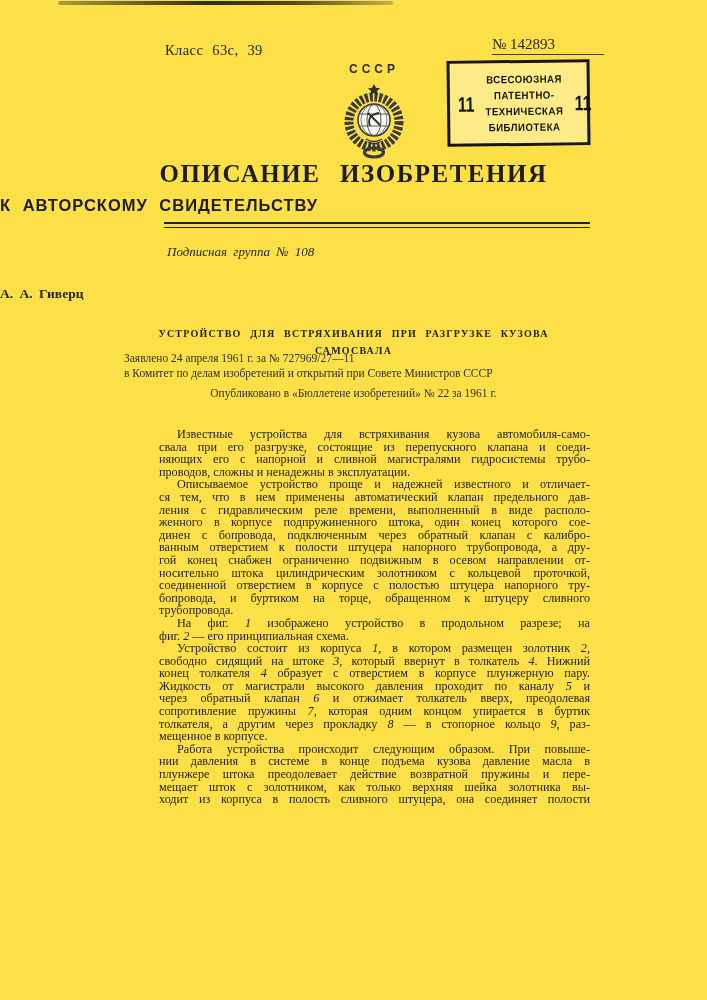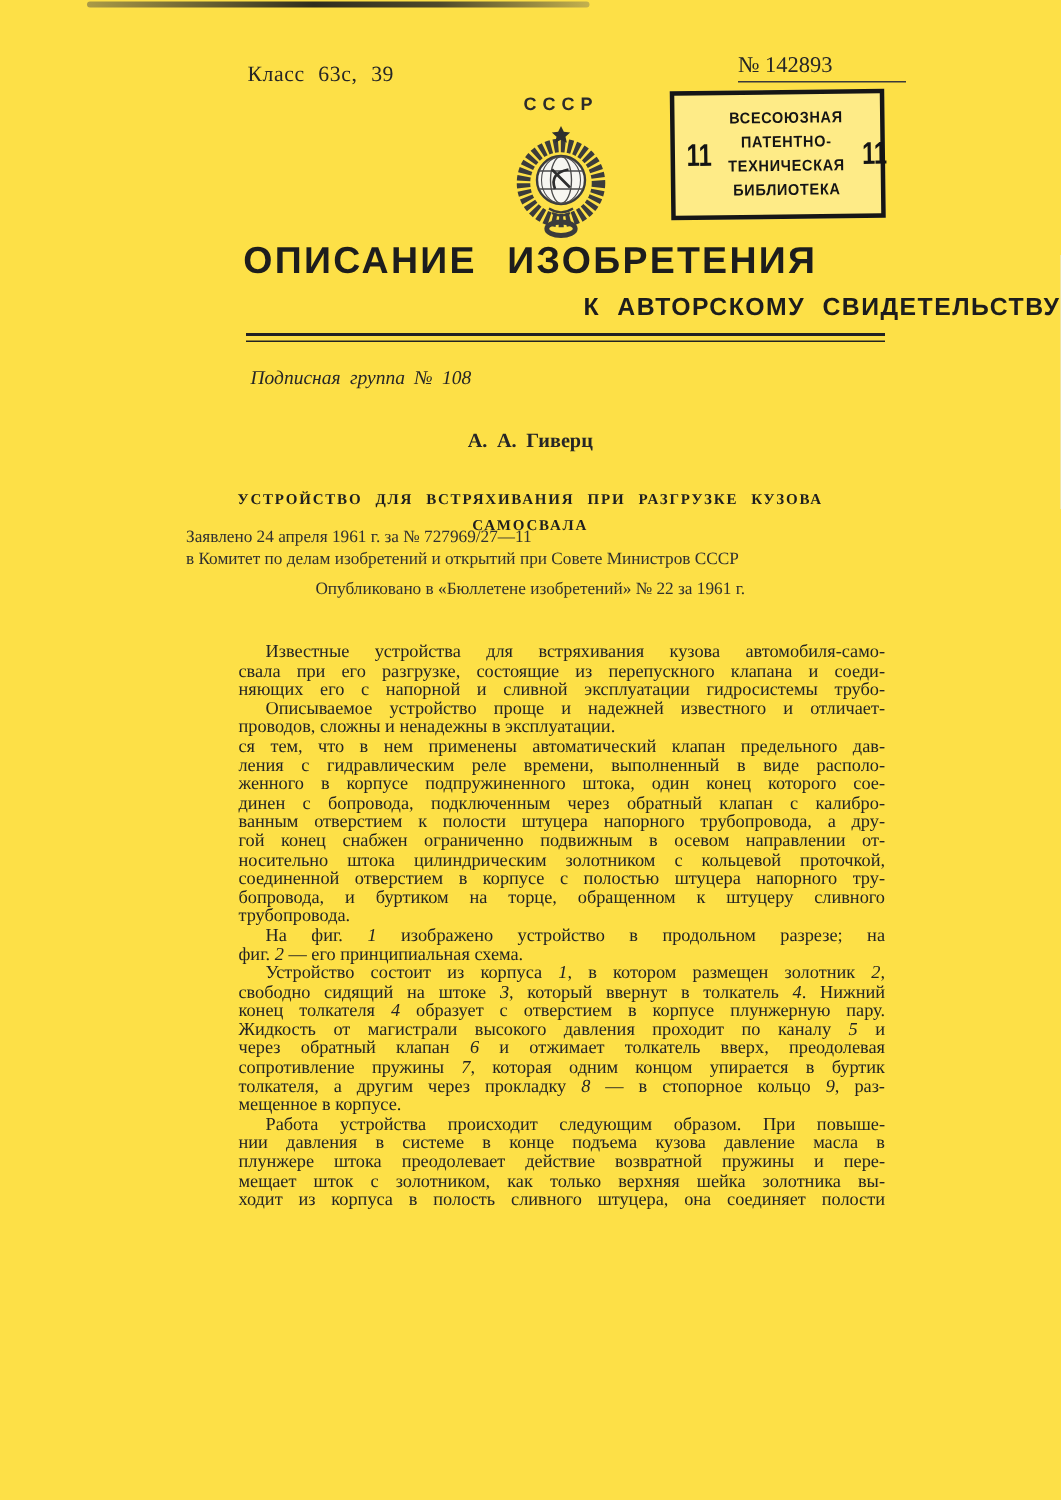--- a/index.html
+++ b/index.html
@@ -49,42 +49,42 @@
   }
   .stamp-center{flex:1;text-align:center;}
   .stamp-line{
     font-family:"Liberation Sans", sans-serif;font-weight:bold;
     font-size:10.5px;line-height:16px;letter-spacing:.5px;
     transform:scaleX(.92);
   }
   .doc-title{
     position:absolute;left:0;top:160px;width:707px;
     text-align:center;
-    font-family:Liberation Sans, sans-serif;font-weight:bold;
+    font-family:Liberation Serif, serif;font-weight:bold;
     font-size:25px;letter-spacing:1.5px;word-spacing:12px;
     color:#1d1d1d;
   }
   .doc-subtitle{
     position:absolute;left:0;top:196px;width:707px;
-    text-align:right;
+    text-align:left;
     font-family:"Liberation Sans", sans-serif;font-weight:bold;
     font-size:16.5px;letter-spacing:1px;word-spacing:6px;
     color:#1d1d1d;
   }
   .double-rule{
     position:absolute;left:164px;top:222px;width:426px;height:3px;
     border-top:2.5px solid #222;border-bottom:1.5px solid #222;
   }
   .subscription{
     position:absolute;left:167px;top:244px;
     font-style:italic;font-size:13px;word-spacing:3px;
   }
   .author{
     position:absolute;left:0;top:286px;width:707px;
-    text-align:center;font-weight:bold;font-size:13.5px;word-spacing:3px;
+    font-weight:bold;font-size:13.5px;word-spacing:3px;
   }
   .invention-title{
     position:absolute;left:110px;top:326px;width:487px;
     text-align:center;font-weight:bold;font-size:10px;
     letter-spacing:1.2px;word-spacing:5px;line-height:16.5px;
     color:#1e1e1e;
   }
   .filed{
     position:absolute;left:124px;top:351px;width:487px;
     text-align:left;font-size:11.5px;line-height:15px;
@@ -163,23 +163,23 @@
   <div class="filed">
     <div>Заявлено 24 апреля 1961 г. за № 727969/27—11</div>
     <div>в Комитет по делам изобретений и открытий при Совете Министров СССР</div>
   </div>
 
   <div class="published">Опубликовано в «Бюллетене изобретений» № 22 за 1961 г.</div>
 
   <div class="body-text">
       <div class="bline indent">Известные устройства для встряхивания кузова автомобиля-само-</div>
       <div class="bline">свала при его разгрузке, состоящие из перепускного клапана и соеди-</div>
-      <div class="bline">няющих его с напорной и сливной эксплуатации гидросистемы трубо-</div>
+      <div class="bline">няющих его с напорной и сливной магистралями гидросистемы трубо-</div>
+      <div class="bline lastline">проводов, сложны и ненадежны в эксплуатации.</div>
       <div class="bline indent">Описываемое устройство проще и надежней известного и отличает-</div>
-      <div class="bline lastline">проводов, сложны и ненадежны в эксплуатации.</div>
       <div class="bline">ся тем, что в нем применены автоматический клапан предельного дав-</div>
       <div class="bline">ления с гидравлическим реле времени, выполненный в виде располо-</div>
       <div class="bline">женного в корпусе подпружиненного штока, один конец которого сое-</div>
       <div class="bline">динен с бопровода, подключенным через обратный клапан с калибро-</div>
       <div class="bline">ванным отверстием к полости штуцера напорного трубопровода, а дру-</div>
       <div class="bline">гой конец снабжен ограниченно подвижным в осевом направлении от-</div>
       <div class="bline">носительно штока цилиндрическим золотником с кольцевой проточкой,</div>
       <div class="bline">соединенной отверстием в корпусе с полостью штуцера напорного тру-</div>
       <div class="bline">бопровода, и буртиком на торце, обращенном к штуцеру сливного</div>
       <div class="bline lastline">трубопровода.</div>

